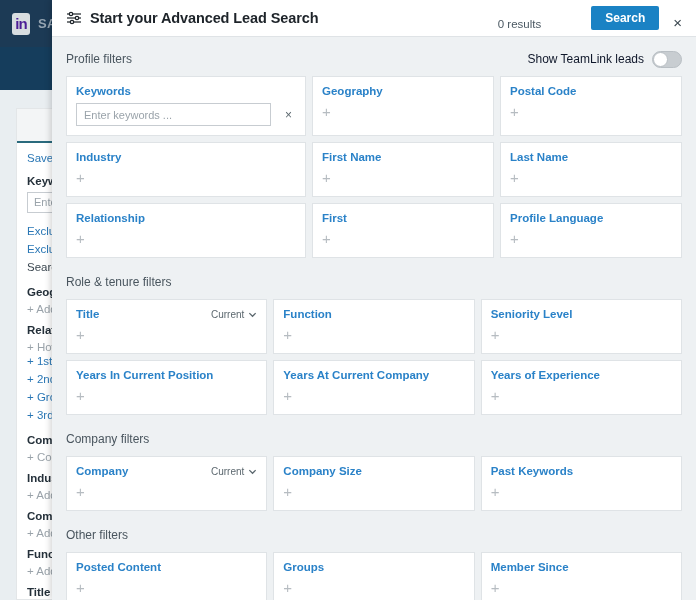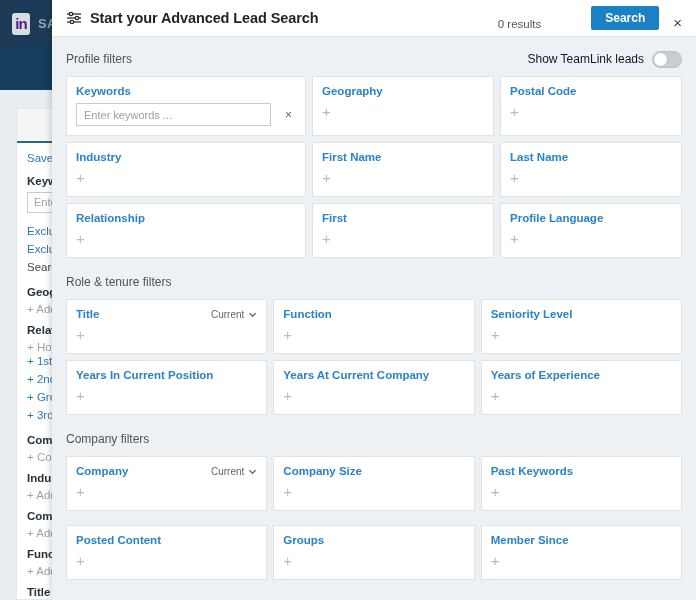--- a/index.html
+++ b/index.html
@@ -382,20 +382,23 @@
         <div class="card">
           <div class="card-head">
               <span class="card-label">Past Keywords</span>
             </div>
           <span class="plus">+</span>
         </div>
       </div>
     </div>
 
     <div class="section">
+      <div class="section-head">
+        <span class="section-title">Other filters</span>
+      </div>
       <div class="grid">
 
         <div class="card">
           <div class="card-head">
               <span class="card-label">Posted Content</span>
             </div>
           <span class="plus">+</span>
         </div>
 
         <div class="card">

